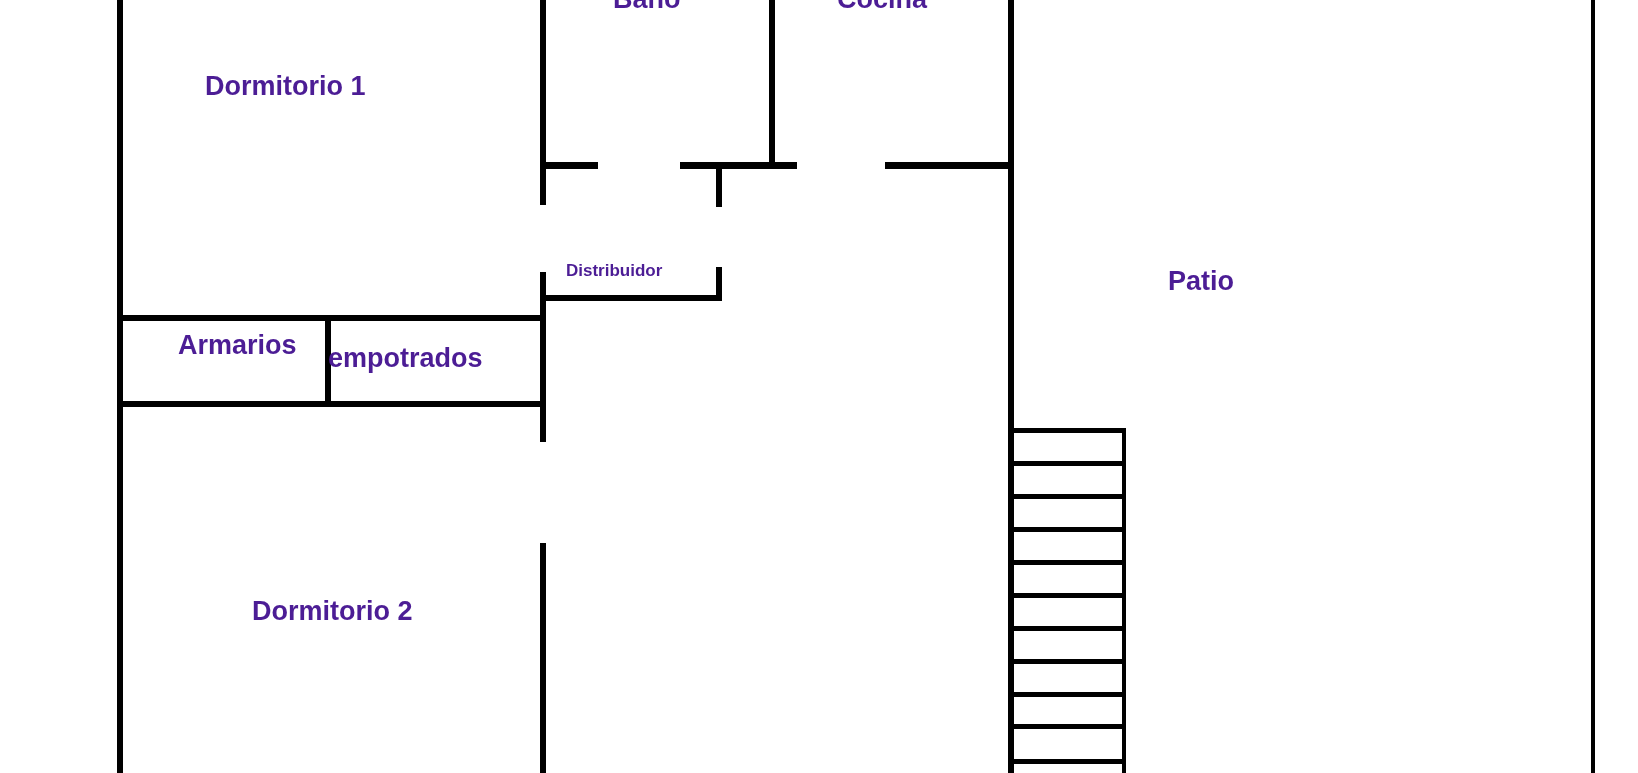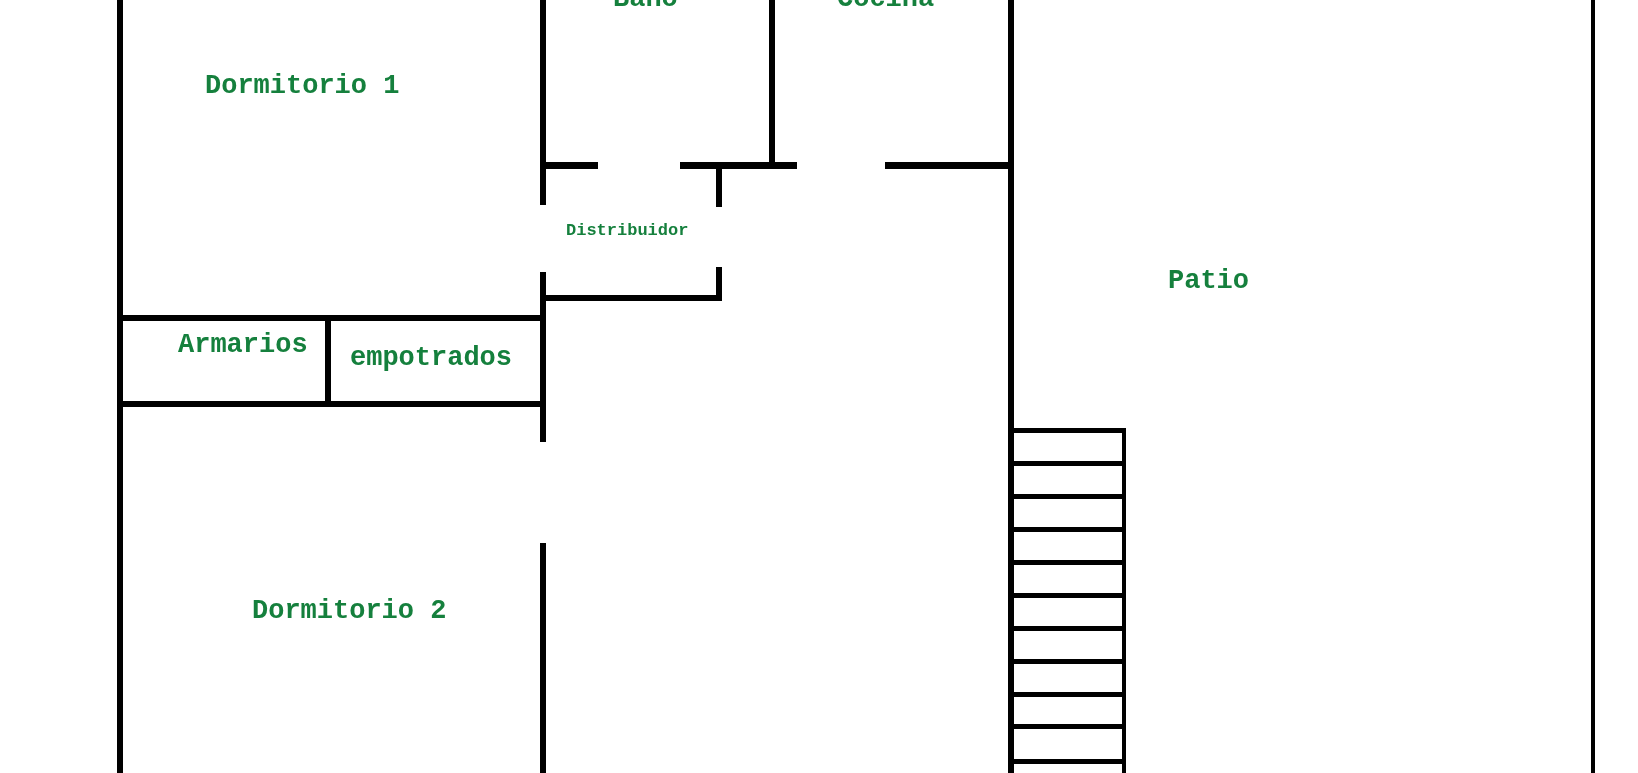--- a/index.html
+++ b/index.html
@@ -1,28 +1,28 @@
 <!DOCTYPE html>
 <html><head>
 <meta charset="utf-8">
 <style>
   html, body { margin: 0; padding: 0; background: #ffffff; }
   body { width: 1638px; height: 773px; overflow: hidden; position: relative; }
   #plan { position: absolute; left: 0; top: 0; width: 1638px; height: 773px; }
   .wall { fill: #000000; }
   .lbl {
     position: absolute;
-    font-family: Liberation Mono, monospace;
+    font-family: Liberation Sans, sans-serif;
     font-weight: bold;
-    color: #15803d;
+    color: #4c1d95;
     white-space: nowrap;
     line-height: 1;
   }
   .lbl-big { font-size: 27px; }
-  .lbl-small { font-size: 17px; }
+  .lbl-small { font-size: 17px; margin-top: 40px; }
 </style>
 </head>
 <body>
 
 <svg id="plan" viewBox="0 0 1638 773" xmlns="http://www.w3.org/2000/svg">
 
   <rect class="wall" x="117" y="0" width="6" height="773"></rect>
 
   <rect class="wall" x="1591" y="0" width="4" height="773"></rect>
 
@@ -62,14 +62,14 @@
     <rect class="wall" x="1008" y="759" width="118" height="5"></rect>
   </g>
 </svg>
 
 <div class="lbl lbl-big" style="left:613px; top:-14px;">Baño</div>
 <div class="lbl lbl-big" style="left:837px; top:-14px;">Cocina</div>
 <div class="lbl lbl-big" style="left:205px; top:73px;">Dormitorio 1</div>
 <div class="lbl lbl-small" style="left:566px; top:222px;">Distribuidor</div>
 <div class="lbl lbl-big" style="left:1168px; top:268px;">Patio</div>
 <div class="lbl lbl-big" style="left:178px; top:332px;">Armarios</div>
-<div class="lbl lbl-big" style="left:350px; top:345px;">empotrados</div>
+<div class="lbl lbl-big" style="left:328px; top:345px;">empotrados</div>
 <div class="lbl lbl-big" style="left:220px; top:598px;margin-left:32px;">Dormitorio 2</div>
 
 </body></html>

